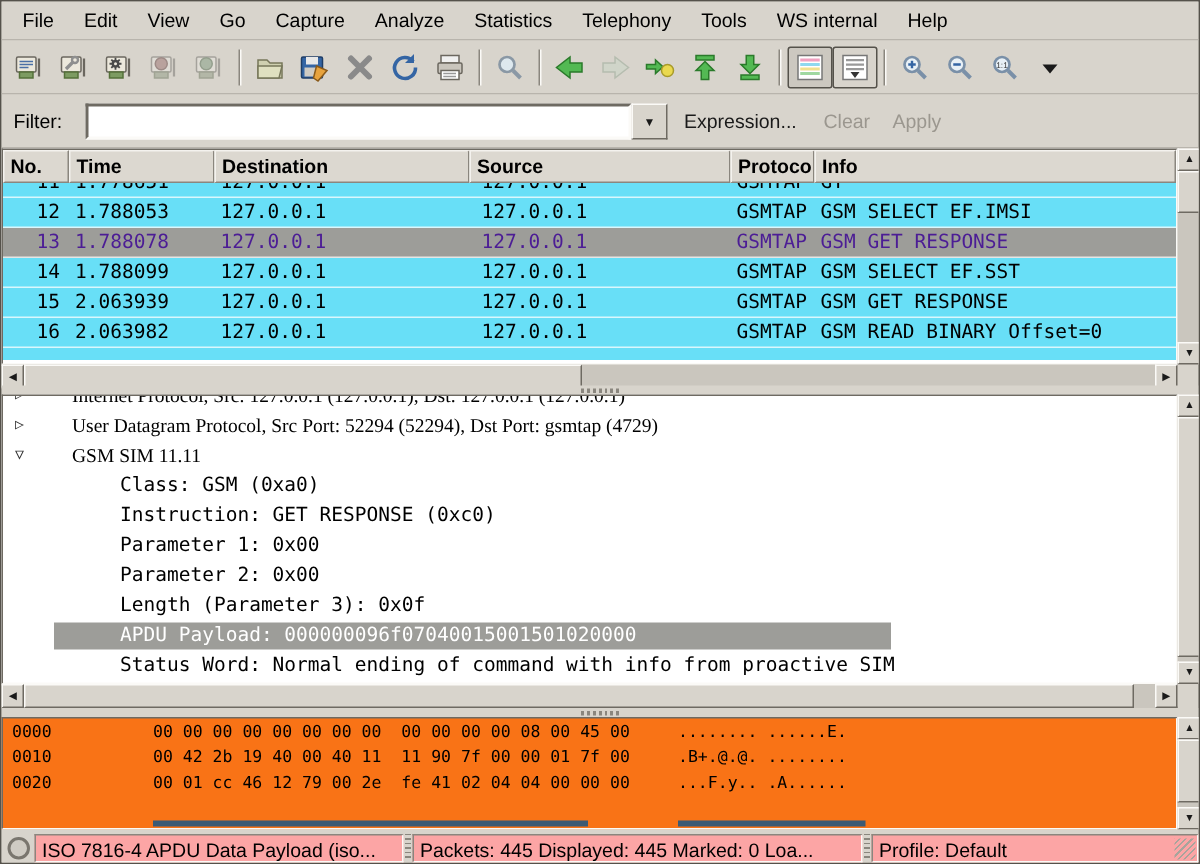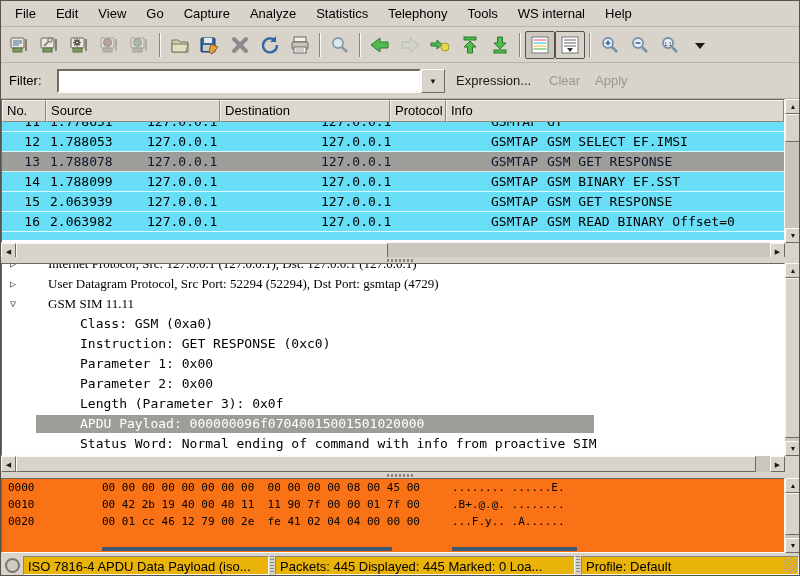--- a/index.html
+++ b/index.html
@@ -32,29 +32,29 @@
   .fdrop{width:24px;height:24px;background:#d8d4cc;border:1px solid;border-color:#fbfaf7 #6e6a62 #6e6a62 #fbfaf7;
          display:flex;align-items:center;justify-content:center;font-size:8px;color:#1a1a1a;}
   .fbtn{position:absolute;top:10px;}
   .fbtn.dark{left:455px;color:#1a1a1a;}
   .fbtn.gray{color:#9b978f;}
   #clearbtn{left:548px;} #applybtn{left:594px;}
 
   
   .plist{position:absolute;left:0;top:98px;width:784px;height:144px;background:#fff;
          border:1px solid;border-color:#6e6a62 #fbfaf7 #fbfaf7 #6e6a62;}
-  .phead{display:flex;height:22px;}
+  .phead{display:flex;height:22px;font-weight:bold;}
   .hcell{background:#dcd8d0;border:1px solid;border-color:#f4f2ee #8a867e #8a867e #f4f2ee;
          padding:2px 4px;white-space:nowrap;overflow:hidden;}
   .c0{width:44px;} .c1{width:97px;} .c2{width:174px;} .c3{width:170px;} .c4{width:56px;} .c5{flex:1;min-width:0;}
   .prows{position:relative;height:120px;overflow:hidden;font-family:"DejaVu Sans Mono","Liberation Mono",monospace;font-size:13px;}
   .prow{display:flex;height:20px;line-height:19px;background:var(--cyan);border-bottom:1px solid rgba(255,255,255,.75);white-space:nowrap;}
   .prow .c0{text-align:right;padding-right:6px;}
   .prow span{padding:0 4px;overflow:hidden;}
-  .prow.sel{background:var(--selgray);color:#0f172a;align-items:center;}
+  .prow.sel{background:var(--selgray);color:#4c1d95;align-items:center;}
   .prow.clip-top{margin-top:-10px;justify-content:space-between;}
   .prow-sliver{height:8px;background:var(--cyan);}
 
   
   .sbv{position:absolute;width:16px;background:#cac6be;}
   .sbh{position:absolute;height:16px;background:#cac6be;}
   .sbtn{position:absolute;width:16px;height:15px;background:#d8d4cc;border:1px solid;
         border-color:#fbfaf7 #6e6a62 #6e6a62 #fbfaf7;display:flex;align-items:center;justify-content:center;
         font-size:7px;color:#1a1a1a;line-height:1;}
   .sth{position:absolute;background:#d8d4cc;border:1px solid;border-color:#fbfaf7 #6e6a62 #6e6a62 #fbfaf7;}
@@ -88,21 +88,21 @@
   .hxrow{position:relative;height:17px;line-height:17px;white-space:pre;}
   .hoff{position:absolute;left:6px;} .hbytes{position:absolute;left:100px;} .hascii{position:absolute;left:450px;}
   .hl{background:var(--hexsel);color:#fff;}
   .hstrip{position:absolute;top:68px;height:4px;background:var(--hexsel);}
   #hstrip1{left:100px;width:290px;} #hstrip2{left:450px;width:125px;}
 
   
   .statusbar{position:absolute;left:0;top:552px;width:100%;height:24px;background:#d8d4cc;display:flex;align-items:center;}
   .sled{width:15px;height:15px;border-radius:50%;border:2px solid #7a766e;background:#cfcbc3;margin:0 3px 0 4px;flex:none;}
   .sbox{height:19px;border:1px solid;border-color:#8a867e #fbfaf7 #fbfaf7 #8a867e;padding:2px 4px;
-        white-space:nowrap;overflow:hidden;background:#eab308;}
+        white-space:nowrap;overflow:hidden;background:#fca5a5;}
   #sbox1{width:246px;} #sbox2{width:300px;} #sbox3{flex:1;position:relative;}
   .sgrip{width:4px;height:18px;flex:none;margin:0 1px;
          background:repeating-linear-gradient(180deg,#8a867e 0 1px,transparent 1px 3px);}
   .rgrip{position:absolute;right:1px;bottom:1px;width:14px;height:14px;
          background:repeating-linear-gradient(135deg,transparent 0 2px,#a8a49c 2px 3px);}
 </style>
 </head>
 <body>
 
 <div class="win" style="--cyan: #68dff7; --selgray: #9d9d99; --hexsel: #3c5a74;">
@@ -295,22 +295,23 @@
         </span>
     </span>
     <span class="fbtn dark">Expression...</span>
     <span class="fbtn gray" id="clearbtn">Clear</span>
     <span class="fbtn gray" id="applybtn">Apply</span>
   </div>
 
   <div class="plist">
     <div class="phead">
       <span class="hcell c0">No.</span>
+      <span class="hcell c1">Time</span>
+      <span class="hcell c3">Destination</span>
       <span class="hcell c2">Source</span>
-      <span class="hcell c3">Destination</span>
       <span class="hcell c4">Protocol</span>
       <span class="hcell c5">Info</span>
     </div>
     <div class="prows">
       <div class="prow clip-top">
         <span class="c0">11</span>
           <span class="c1">1.778651</span>
           <span class="c2">127.0.0.1</span>
           <span class="c3">127.0.0.1</span>
           <span class="c4">GSMTAP</span>
@@ -331,21 +332,21 @@
           <span class="c3">127.0.0.1</span>
           <span class="c4">GSMTAP</span>
           <span class="c5">GSM GET RESPONSE</span>
       </div>
       <div class="prow">
         <span class="c0">14</span>
           <span class="c1">1.788099</span>
           <span class="c2">127.0.0.1</span>
           <span class="c3">127.0.0.1</span>
           <span class="c4">GSMTAP</span>
-          <span class="c5">GSM BINARY EF.SST</span>
+          <span class="c5">GSM SELECT EF.SST</span>
       </div>
       <div class="prow">
         <span class="c0">15</span>
           <span class="c1">2.063939</span>
           <span class="c2">127.0.0.1</span>
           <span class="c3">127.0.0.1</span>
           <span class="c4">GSMTAP</span>
           <span class="c5">GSM GET RESPONSE</span>
       </div>
       <div class="prow">

